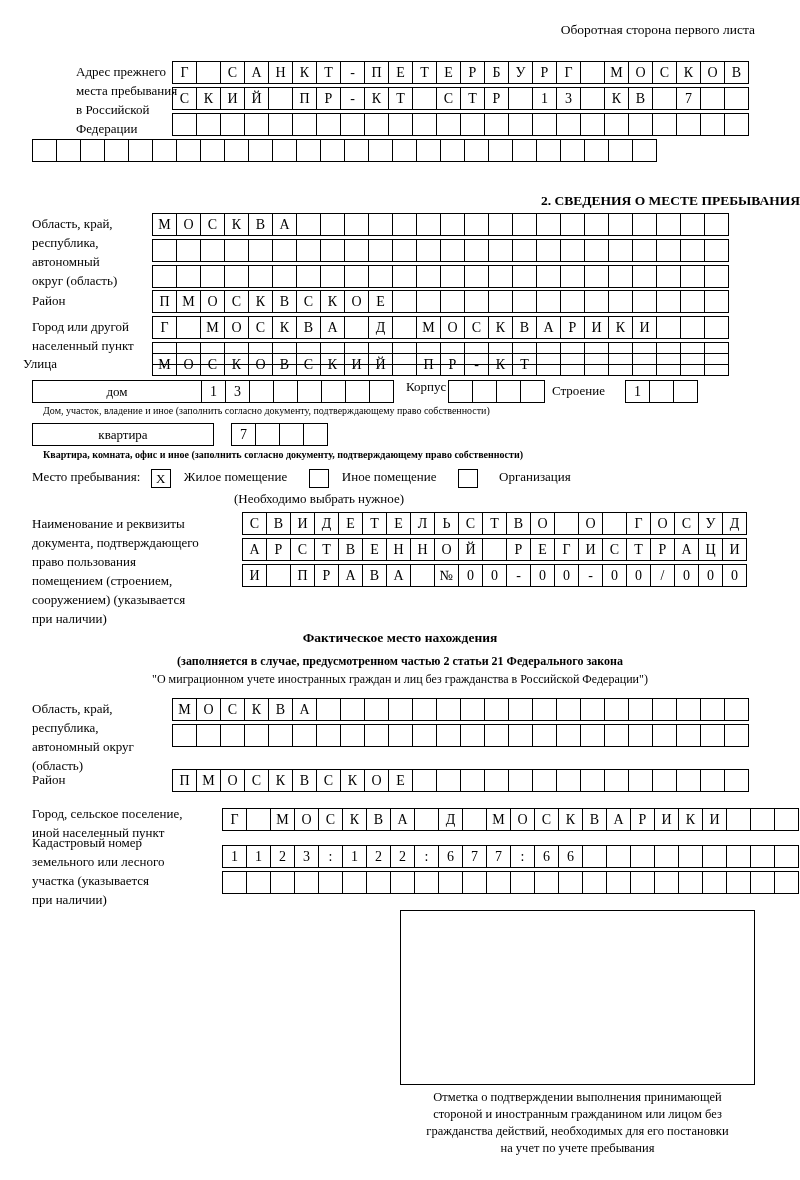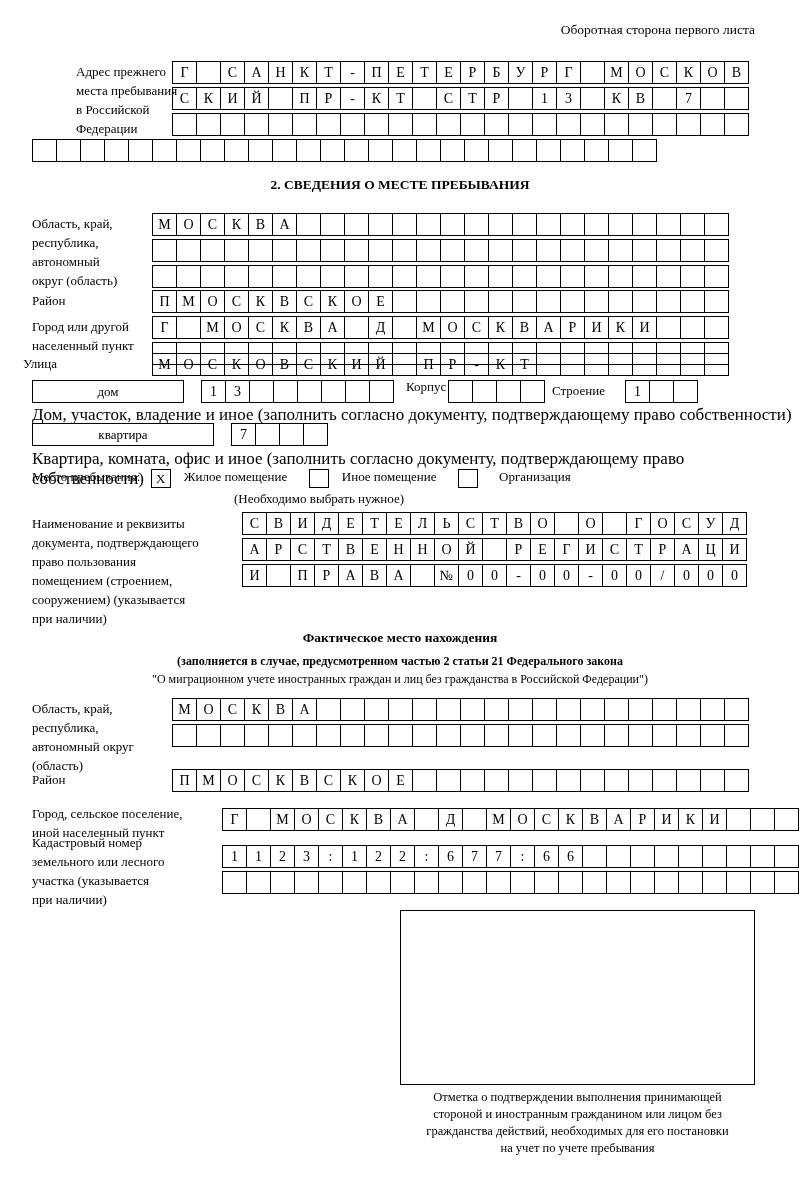--- a/index.html
+++ b/index.html
@@ -32,21 +32,22 @@
   }
   .small-c{
     position:absolute;
     font-size:12px;
     text-align:center;
     width:100%;
     left:0;
   }
   .note{
     position:absolute;
-    font-size:17px;
+    font-size:10px;
+    margin-left:11px;
   }
   
   .grid{position:absolute;display:flex;}
   .cell{
     width:25px;height:23px;
     border:1px solid #000;
     margin-right:-1px;
     box-sizing:border-box;
     font-size:14px;
     line-height:21px;
@@ -194,21 +195,21 @@
       <div class="cell"></div>
       <div class="cell"></div>
       <div class="cell"></div>
       <div class="cell"></div>
       <div class="cell"></div>
       <div class="cell"></div>
       <div class="cell"></div>
     </div>
 
 
-  <div class="bold-c" style="top:177px;">2. СВЕДЕНИЯ О МЕСТЕ ПРЕБЫВАНИЯ</div>
+  <div class="bold-c" style="top:193px;text-align:right;">2. СВЕДЕНИЯ О МЕСТЕ ПРЕБЫВАНИЯ</div>
 
   <div class="lbl" style="left:32px;top:214px;">Область, край,
 республика,
 автономный
 округ (область)</div>
   <div class="grid" id="s2-region-0" style="left:152px;top:213px;">
       <div class="cell">М</div>
       <div class="cell">О</div>
       <div class="cell">С</div>
       <div class="cell">К</div>
@@ -390,21 +391,21 @@
       <div class="cell"></div>
       <div class="cell"></div>
       <div class="cell"></div>
       <div class="cell"></div>
       <div class="cell"></div>
       <div class="cell"></div>
       <div class="cell"></div>
       <div class="cell"></div>
     </div>
 
-  <div class="boxline" style="left:32px;top:380px;width:152px;">дом</div>
+  <div class="boxline" style="left:32px;top:380px;width:170px;">дом</div>
   <div class="grid" id="s2-house" style="left:201px;top:380px;">
       <div class="cell">1</div>
       <div class="cell">3</div>
       <div class="cell"></div>
       <div class="cell"></div>
       <div class="cell"></div>
       <div class="cell"></div>
       <div class="cell"></div>
       <div class="cell"></div>
     </div>
@@ -425,21 +426,21 @@
   <div class="note" style="left:32px;top:405px;">Дом, участок, владение и иное (заполнить согласно документу, подтверждающему право собственности)</div>
 
   <div class="boxline" style="left:32px;top:423px;width:182px;">квартира</div>
   <div class="grid" id="s2-flat" style="left:231px;top:423px;">
       <div class="cell">7</div>
       <div class="cell"></div>
       <div class="cell"></div>
       <div class="cell"></div>
     </div>
 
-  <div class="note" style="left:32px;top:449px;">Квартира, комната, офис и иное (заполнить согласно документу, подтверждающему право собственности)</div>
+  <div class="note" style="left:32px;top:449px;font-weight:bold;">Квартира, комната, офис и иное (заполнить согласно документу, подтверждающему право собственности)</div>
 
   <div class="inline-row" style="left:32px;top:469px;">
     <span>Место пребывания:</span>
     <span class="chk" style="margin-left:7px;">X</span>
     <span style="margin-left:10px;">Жилое помещение</span>
     <span class="chk" style="margin-left:18px;"></span>
     <span style="margin-left:10px;">Иное помещение</span>
     <span class="chk" style="margin-left:18px;"></span>
     <span style="margin-left:18px;">Организация</span>
   </div>

